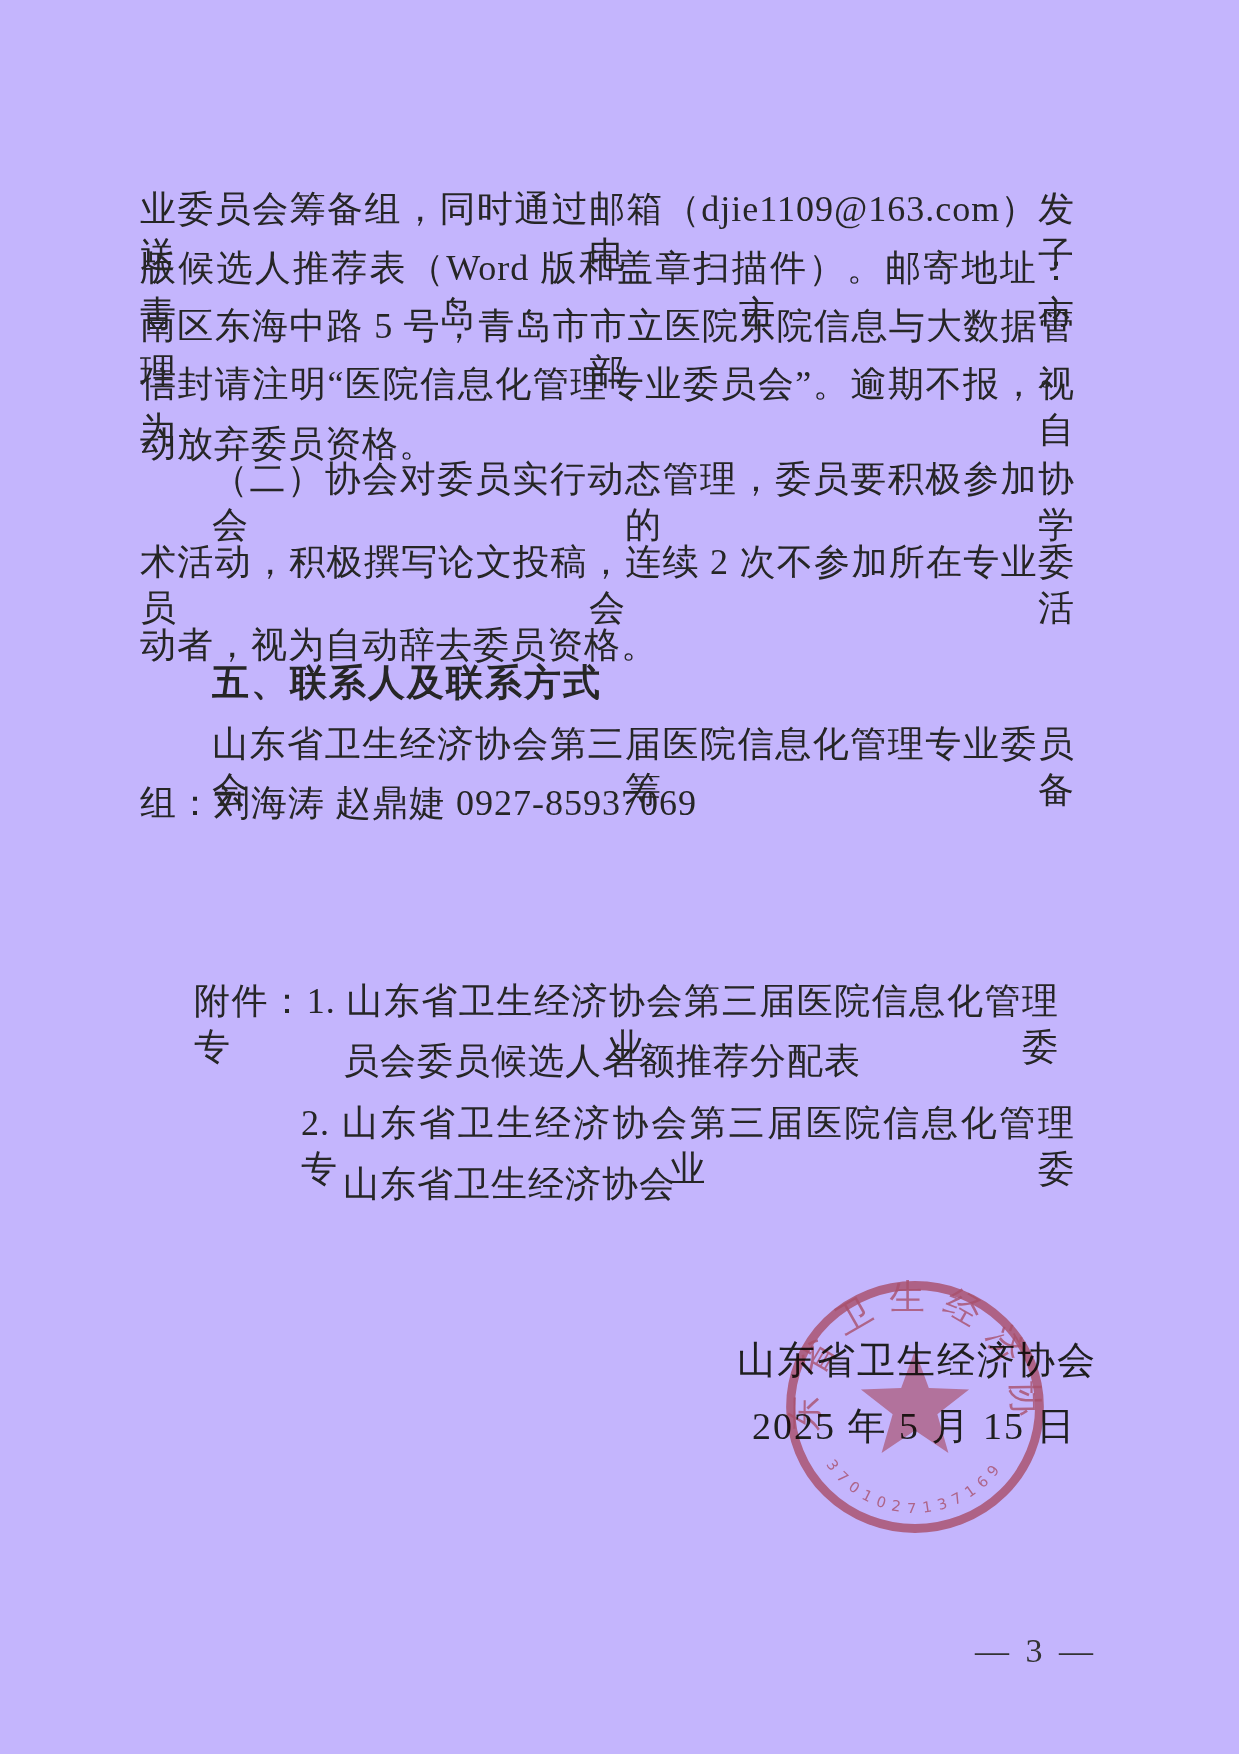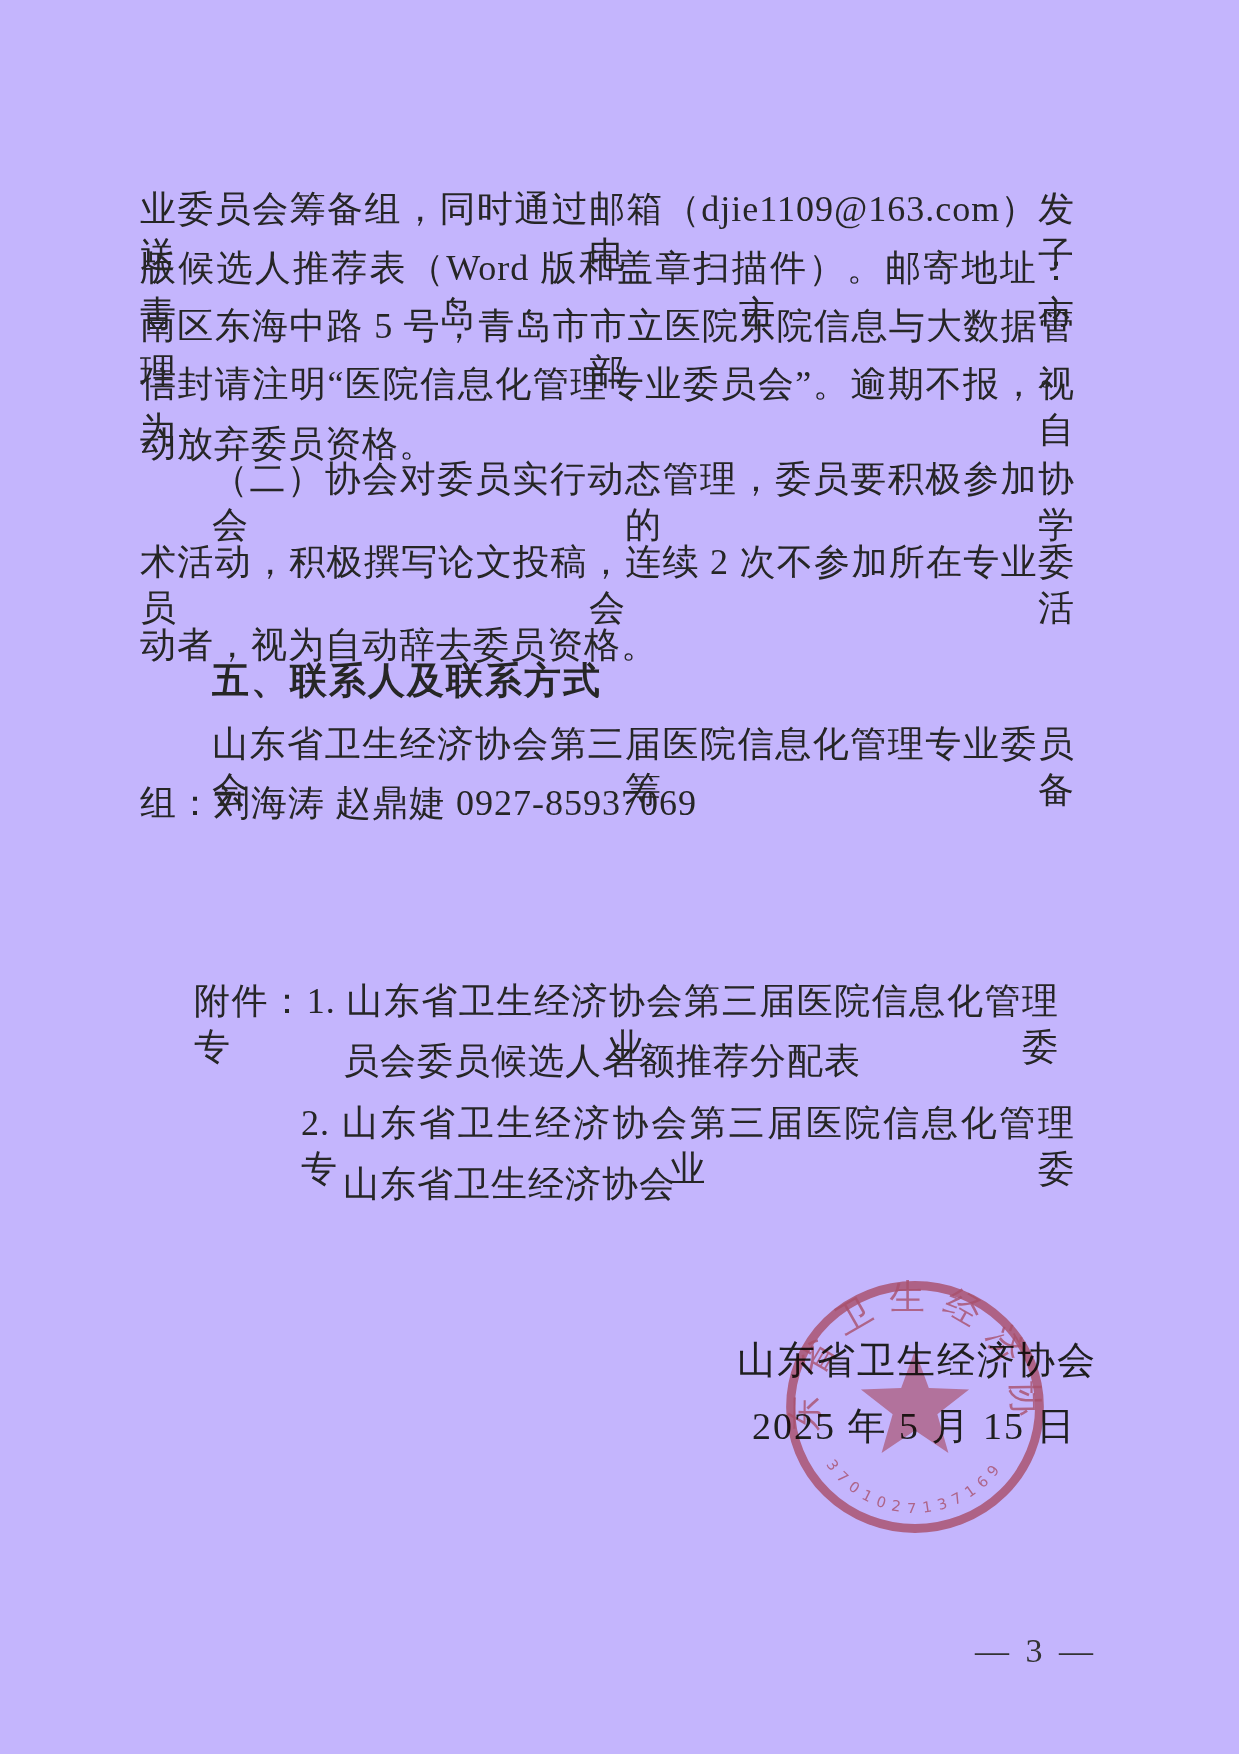--- a/index.html
+++ b/index.html
@@ -23,21 +23,21 @@
   .full{
     width:935px;
     white-space:normal;
     text-align:justify;
     text-align-last:justify;
     -moz-text-align-last:justify;
   }
   .indent{padding-left:72px;}
   .indent.full{width:863px;}
   .heading{
-    font-family:Liberation Mono, monospace;
+    font-family:Liberation Sans, sans-serif;
     font-weight:bold;
     font-size:37px;
     letter-spacing:2px;
   }
   .attach-first{left:194px;width:865px;}
   .attach-cont{left:343px;}
   .attach-second{left:301px;width:774px;}
   .sig{position:absolute;font-size:38px;letter-spacing:2px;white-space:nowrap;color:#1f1f1f;}
   .pagenum{
     position:absolute;left:975px;top:1632px;

